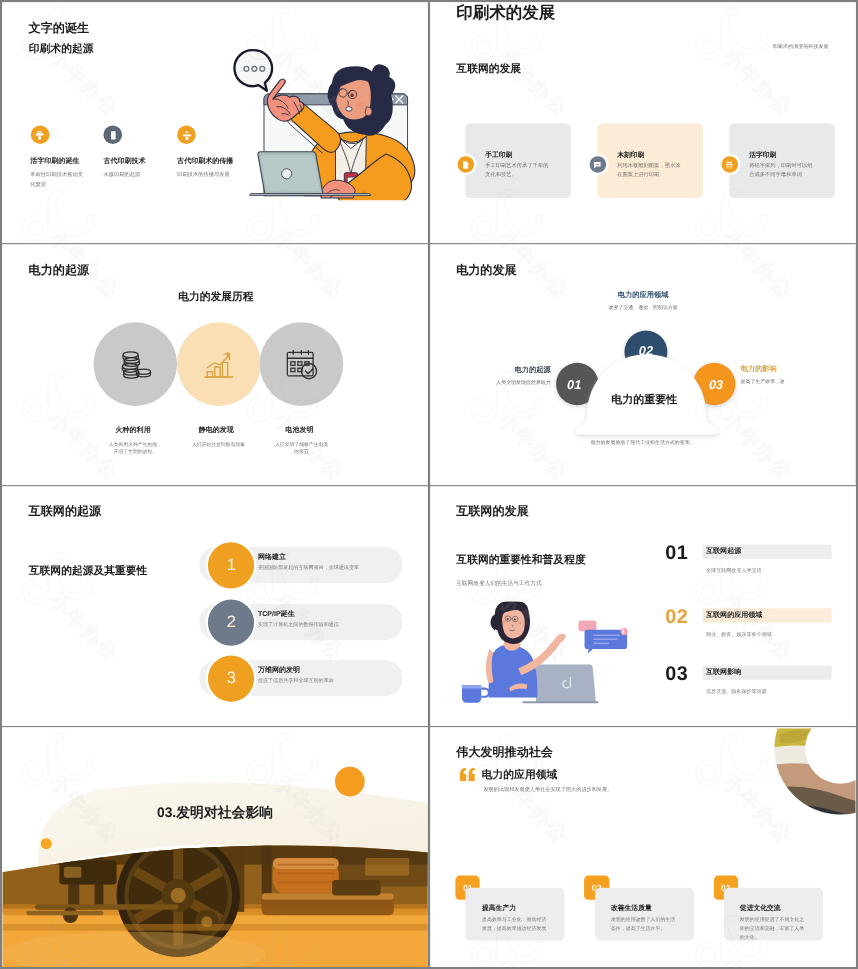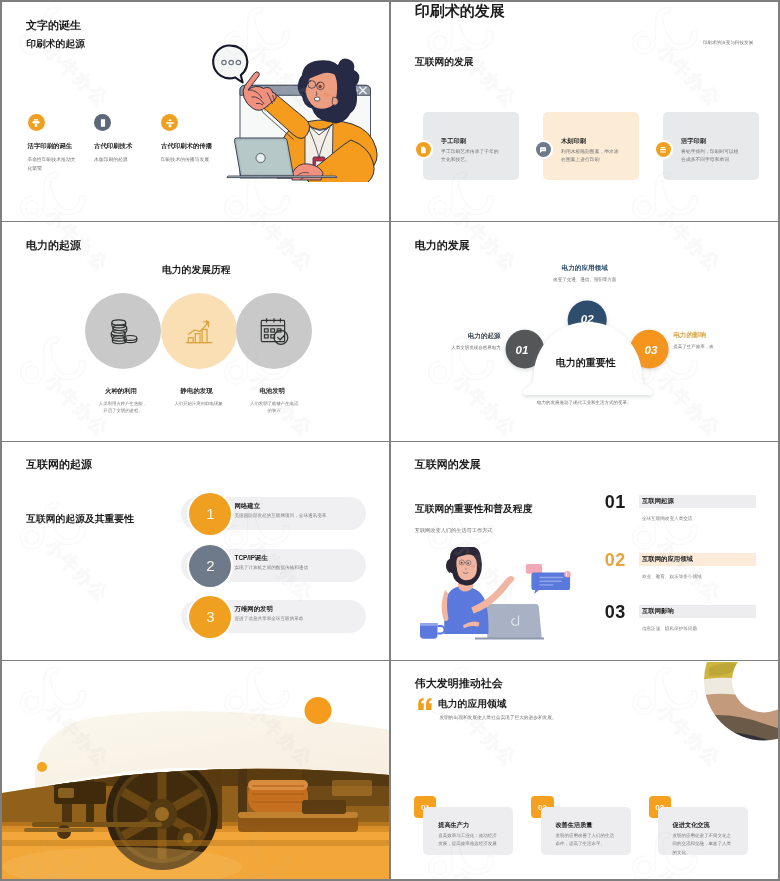--- a/index.html
+++ b/index.html
@@ -497,20 +497,21 @@
           <rect x="30" y="160" width="130" height="5" rx="2" fill="#7A5317"></rect>
           <circle cx="62" cy="170" r="7" fill="#4E3411"></circle>
           <rect x="22" y="166" width="70" height="4" rx="2" fill="#8E6420"></rect>
         </g>
         <rect x="0" y="178" width="387" height="6" fill="#C07B1D" opacity="0.5"></rect>
         <ellipse cx="120" cy="205" rx="120" ry="20" fill="#F7BE60" opacity="0.35"></ellipse>
       </g>
       <circle cx="316" cy="48.5" r="13.5" fill="#F59B1E"></circle>
       <circle cx="40" cy="105" r="5" fill="#F5A623"></circle>
     </svg>
+    <div class="s7t">03.发明对社会影响</div>
   </div>
 
   <div class="sline vl" style="left:387.4px"></div>
 
   <svg class="wm" viewBox="0 0 776 877" width="776" height="877">
     <defs>
       <g id="wmunit">
         <g fill="none" stroke="#b9b9bb" stroke-width="1.3" stroke-linejoin="round" stroke-linecap="round">
           <path d="M14 29 a11.5 11.5 0 1 0 11.5 11.5 l0 -20 q0 -10 6 -13.5 q5.5 -3.2 9.5 -0.6 l-2.5 5 q-3.2 -1.4 -5 1.6 q-1.8 3 -0.2 8.4 q2.6 8.8 6 14.2 q4.6 7.4 12.4 6.8 q8 -0.6 9.6 -8 q0.6 -2.8 0.2 -5.4 l5.4 0 q0.8 4 -0.4 7.8 q-2.6 8.6 -12.2 10.4 q-11.4 2.2 -18.6 -6.4"></path>
           <path d="M14 34 a6.5 6.5 0 1 0 0.1 0 z"></path>

